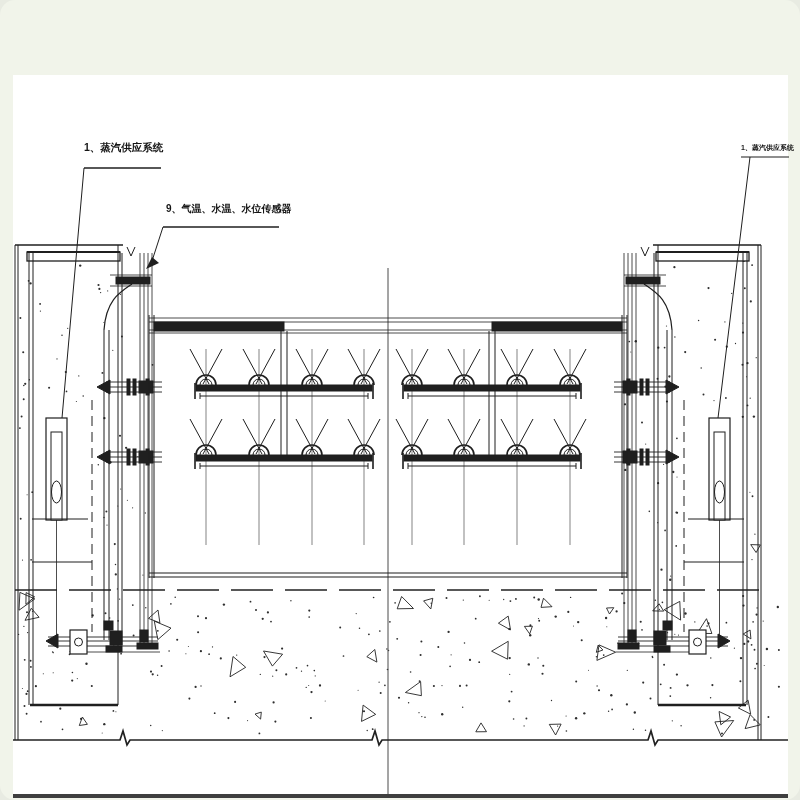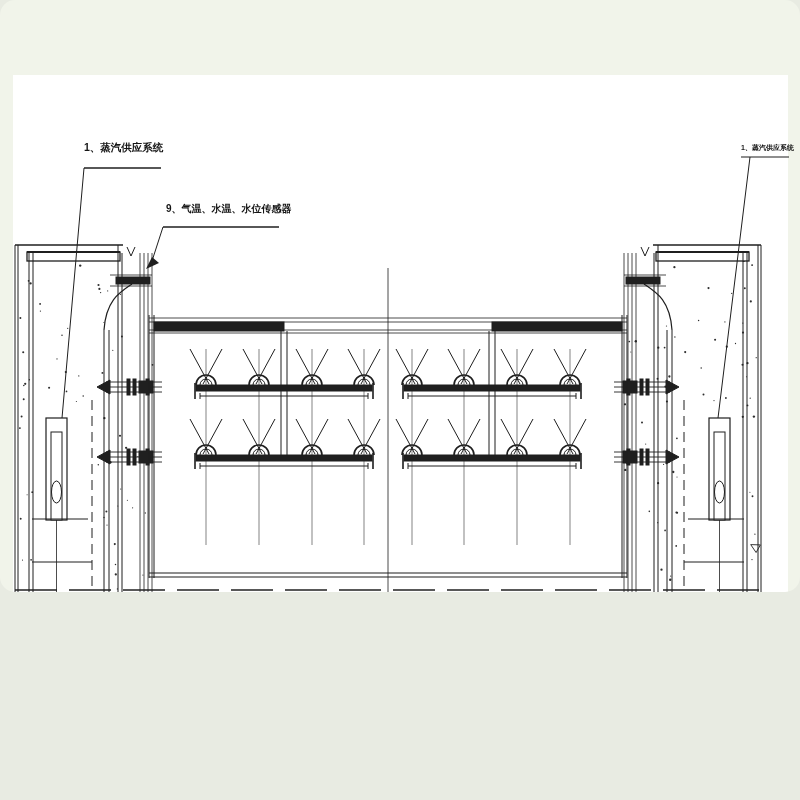--- a/index.html
+++ b/index.html
@@ -1,16 +1,16 @@
 <!DOCTYPE html>
 <html><head>
 <meta charset="utf-8">
 <style>
   html,body{margin:0;padding:0;background:#e8ebe2;}
-  .stage{position:relative;width:800px;height:592px;overflow:hidden;
+  .stage{position:relative;width:800px;height:800px;overflow:hidden;
          font-family:"Liberation Sans", sans-serif;border-radius:15px;}
   svg{position:absolute;left:0;top:0;}
   text{font-family:"Liberation Sans", sans-serif;font-weight:bold;fill:#151515;}
 </style>
 </head>
 <body>
 
 <div class="stage">
 <svg width="800" height="800" viewBox="0 0 800 800">
 

